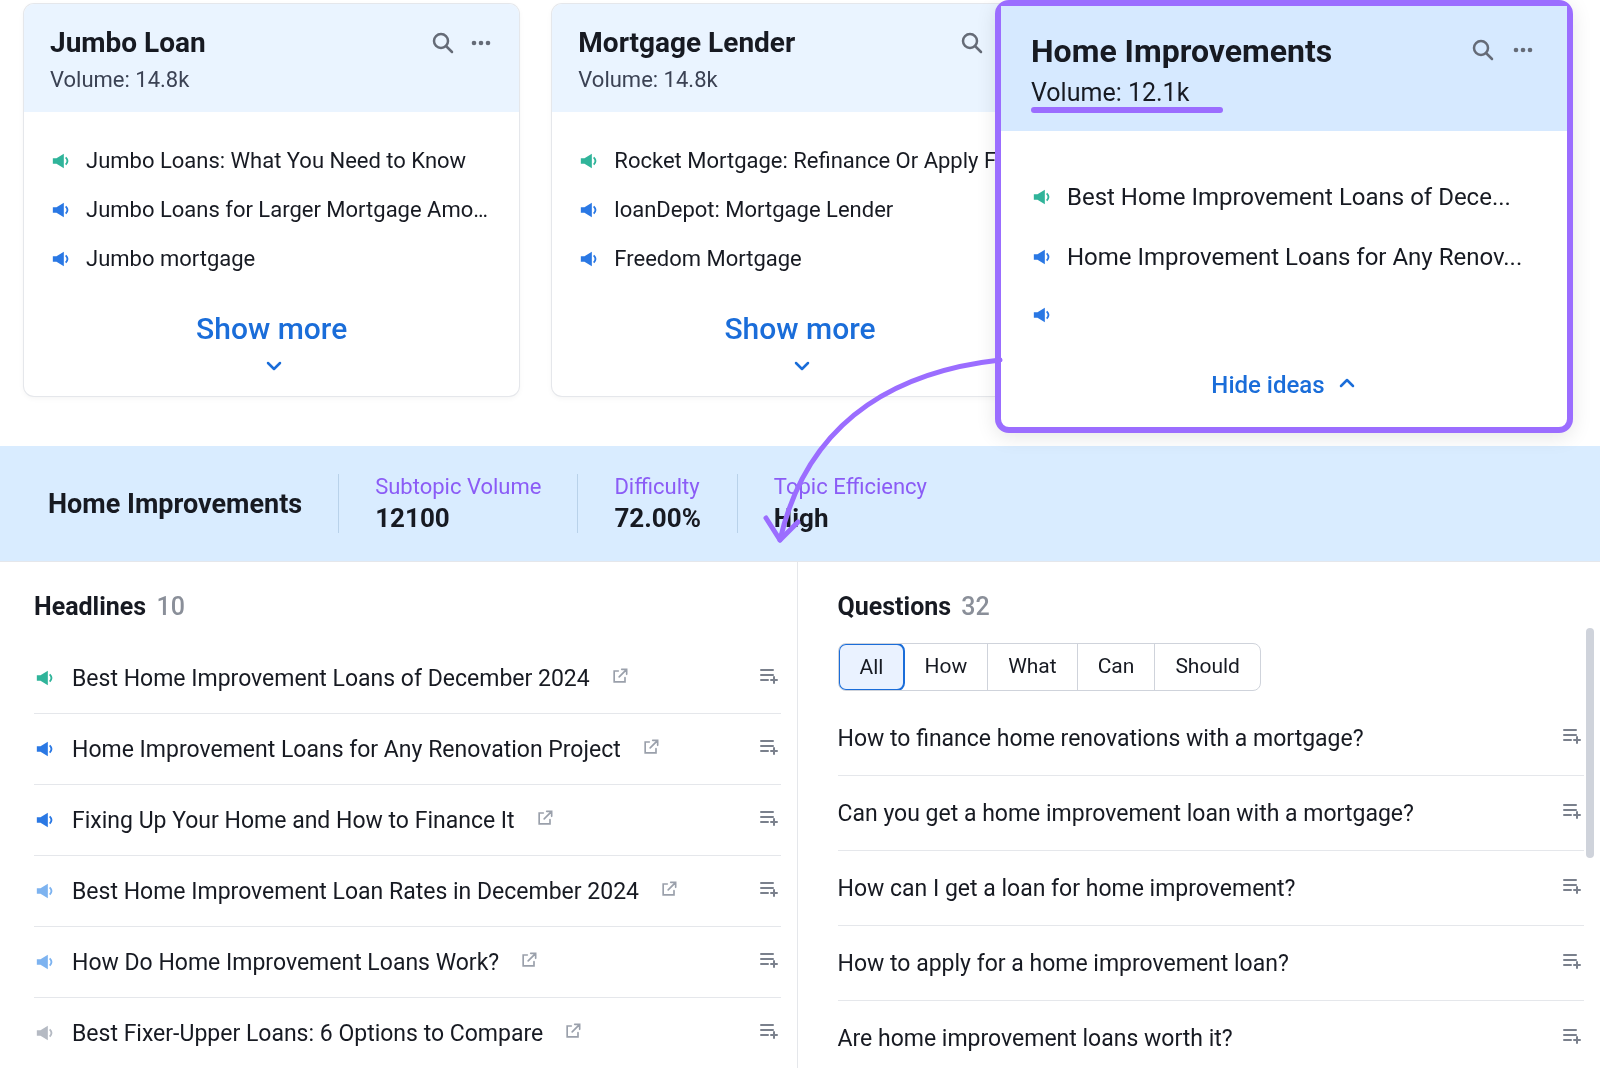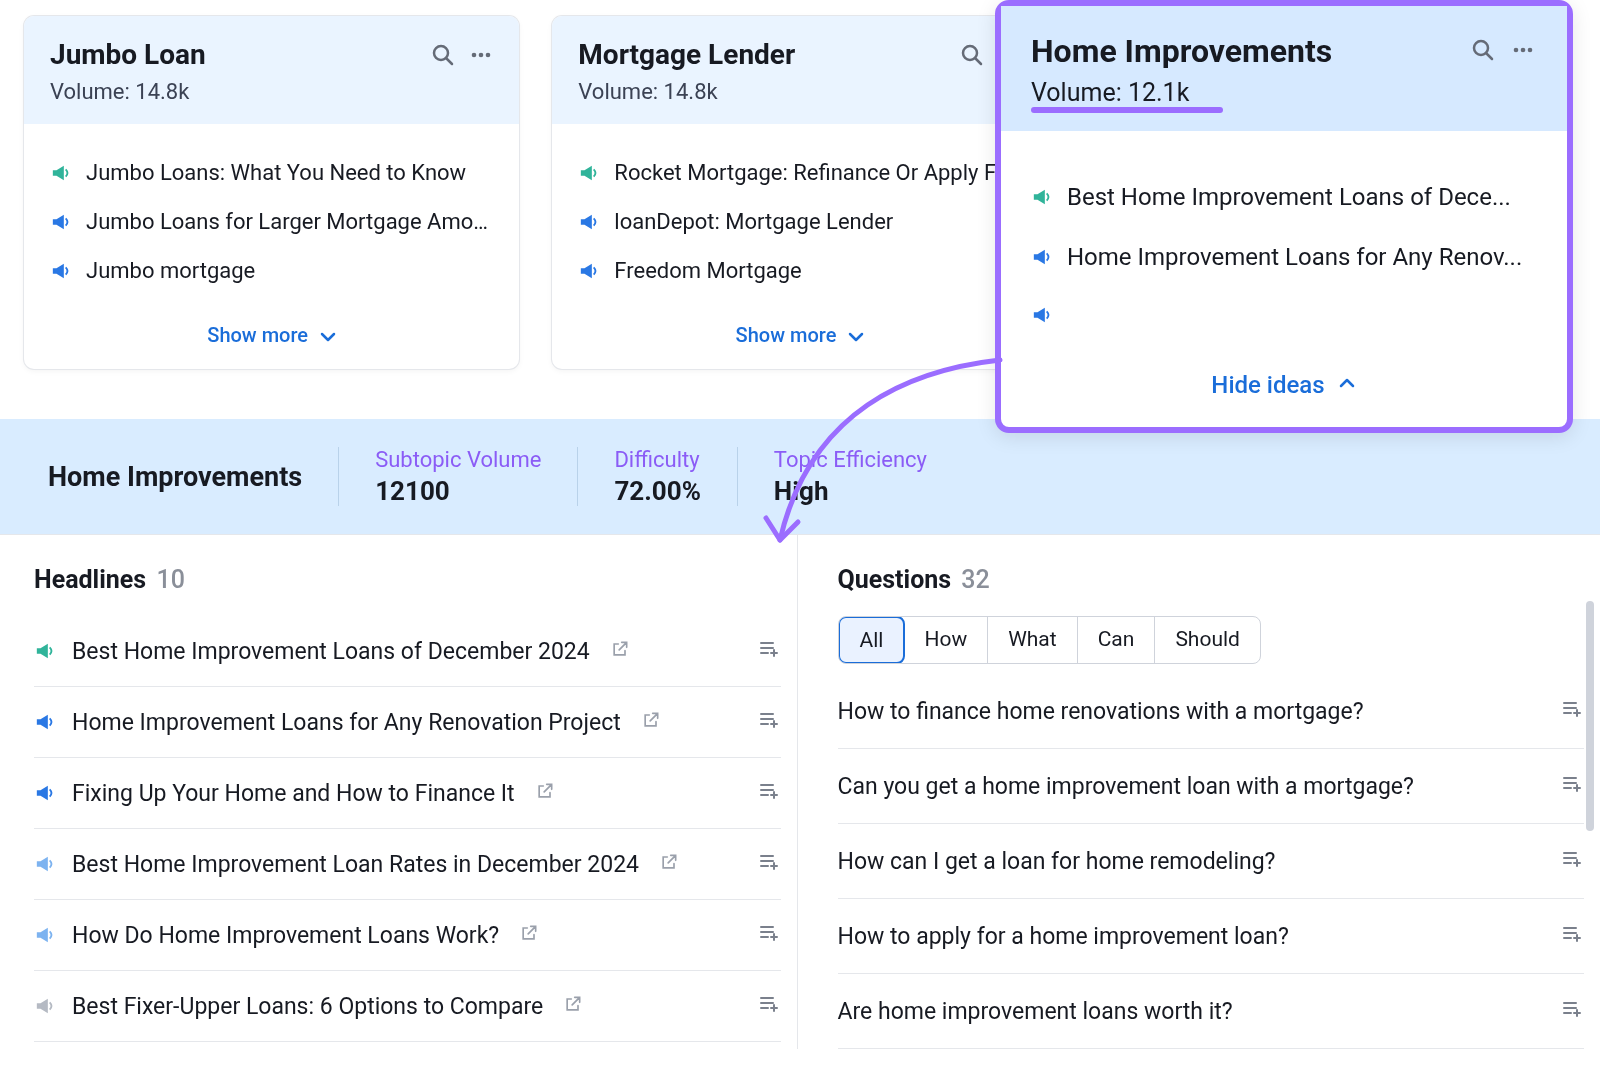--- a/index.html
+++ b/index.html
@@ -10,21 +10,21 @@
     width: 1600px;
     height: 1068px;
     overflow: hidden;
     position: relative;
     font-size: 21px;
   }
 
   .cards-row {
     display: flex;
     gap: 33px;
-    padding: 16px 24px 0 24px;
+    padding: 4px 24px 0 24px;
   }
   .card {
     flex: 1;
     background: #fff;
     border-radius: 10px;
     box-shadow: 0 0 0 1px #e5e7eb, 0 2px 6px rgba(0,0,0,0.05);
     overflow: hidden;
   }
   .card-header {
     background: #eaf4ff;
@@ -75,24 +75,25 @@
   }
   .idea-row span.text { overflow: hidden; text-overflow: ellipsis; }
   .megaphone {
     width: 24px; height: 24px; flex-shrink:0;
     display:inline-flex;align-items:center;justify-content:center;
   }
   .show-more {
     display:flex;align-items:center;justify-content:center;
     gap:8px;
     color:#1a6dd9;
-    font-size:20px;
+    font-size:30px;
     font-weight:500;
     padding: 16px 0 22px 0;
     cursor:pointer;
+    flex-direction:column;
   }
 
   
   .highlighted-card {
     position: absolute;
     top: 0;
     left: 995px;
     width: 578px;
     border: 6px solid #9b6dff;
     border-radius: 14px;
@@ -568,21 +569,21 @@
               <use href="#i-addlist"></use>
             </svg></span>
      </div>
         <div class="question-row">
        <span>Can you get a home improvement loan with a mortgage?</span>
        <span class="addlist-btn"><svg width="24" height="24" viewBox="0 0 24 24">
               <use href="#i-addlist"></use>
             </svg></span>
      </div>
         <div class="question-row">
-       <span>How can I get a loan for home remodeling?</span>
+       <span>How can I get a loan for home improvement?</span>
        <span class="addlist-btn"><svg width="24" height="24" viewBox="0 0 24 24">
               <use href="#i-addlist"></use>
             </svg></span>
      </div>
         <div class="question-row">
        <span>How to apply for a home improvement loan?</span>
        <span class="addlist-btn"><svg width="24" height="24" viewBox="0 0 24 24">
               <use href="#i-addlist"></use>
             </svg></span>
      </div>

